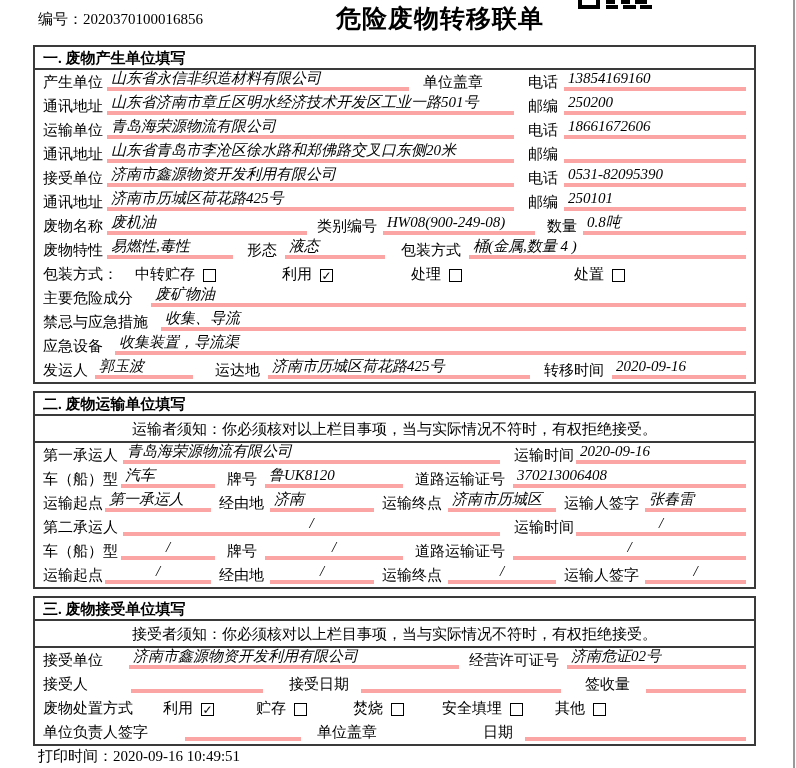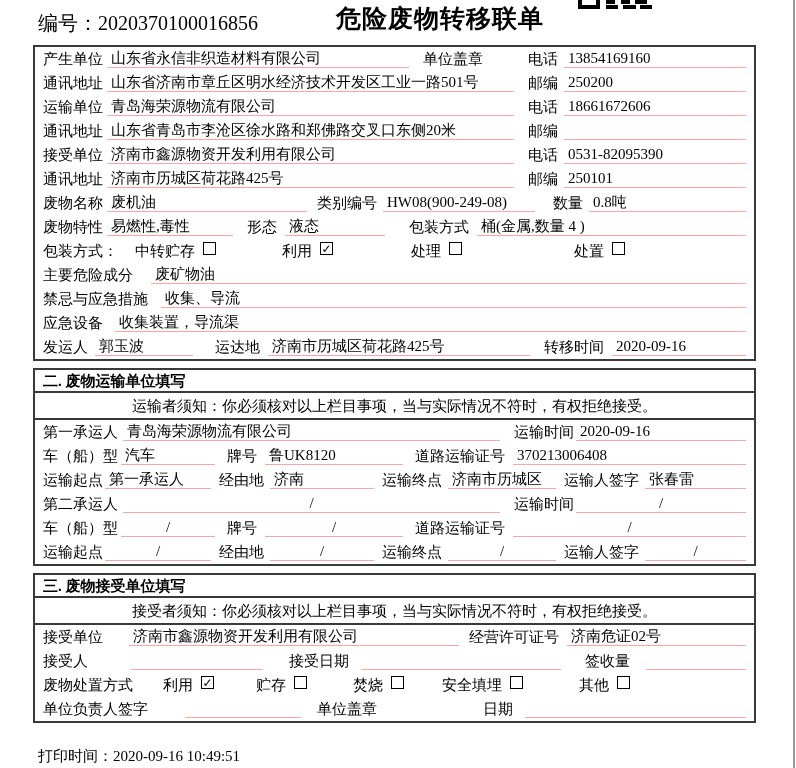--- a/index.html
+++ b/index.html
@@ -7,21 +7,21 @@
   body {
     width:796px; height:768px; overflow:hidden; position:relative;
     font-family:"Liberation Serif","DejaVu Serif",serif;
     color:#000; font-size:15px;
   }
   .page { position:relative; width:796px; height:768px; }
   .page-right-edge {
     position:absolute; right:1px; top:0; width:2px; height:768px; background:#9a9a9a;
   }
   
-  .serial { position:absolute; left:38px; top:10px; font-size:20px; white-space:nowrap; }
+  .serial { position:absolute; left:38px; top:10px; font-size:15px; white-space:nowrap; }
   .doc-title {
     position:absolute; left:0; top:2px; width:796px; text-align:center;
     transform:translateX(42px);
     font-size:25px; font-weight:bold; letter-spacing:1px;
   }
   
   .qr { position:absolute; left:578px; top:0; width:74px; height:9px; }
   .qr .b { position:absolute; background:#000; }
   
   .content { position:absolute; left:33px; top:45px; width:723px; }
@@ -33,30 +33,30 @@
   .note-row {
     padding:4px 8px 5px 8px; border-bottom:2px solid #3a3a3a; height:27px;
     line-height:18px; white-space:nowrap;text-align:center;
   }
   .row {
     display:flex; align-items:flex-end; height:24px; padding:0 8px 3px 8px;
     white-space:nowrap;
   }
   .lbl { flex:none; line-height:17px; }
   .val {
-    border-bottom:1px solid #fca5a5; line-height:17px; padding:0 4px;
-    overflow:hidden; min-width:20px;
+    border-bottom:4px solid #fca5a5; line-height:17px; padding:0 4px;
+    overflow:hidden; min-width:20px;font-style:italic;
   }
   .val.f { flex:1 1 auto; }
   .val.c { text-align:center; }
   .rgroup { flex:none; width:218px; display:flex; margin-left:auto; align-items:flex-end; }
   .rgroup .lbl { width:36px;margin-top:17px; }
   .rgroup .val { flex:1 1 auto; }
   
-  .opt { display:flex; align-items:flex-start; flex:none; }
+  .opt { display:flex; align-items:flex-end; flex:none; }
   .cb {
     display:inline-flex; align-items:center; justify-content:center;
     width:13px; height:13px; border:1px solid #000; margin-left:8px;
     font-size:12px; line-height:12px; position:relative; top:-1px;
   }
   .footer-line { position:absolute; left:38px; top:747px; font-size:15px; white-space:nowrap; }
 </style>
 </head>
 <body>
 
@@ -75,20 +75,21 @@
   </div>
 
   <div class="serial">
     <span>编号：</span><span>2020370100016856</span>
   </div>
   <div class="doc-title">危险废物转移联单</div>
 
   <div class="content">
 
     <div class="section">
+      <div class="section-header">一. 废物产生单位填写</div>
 
       <div class="row">
         <span class="lbl" style="width:64px">产生单位</span>
         <span class="val" style="width:302px">山东省永信非织造材料有限公司</span>
         <span class="lbl" style="margin-left:14px">单位盖章</span>
         <span class="rgroup">
           <span class="lbl">电话</span>
           <span class="val">13854169160</span>
         </span>
       </div>
@@ -136,30 +137,30 @@
           <span class="lbl">邮编</span>
           <span class="val">250101</span>
         </span>
       </div>
 
       <div class="row">
         <span class="lbl" style="width:64px">废物名称</span>
         <span class="val" style="width:200px">废机油</span>
         <span class="lbl" style="margin-left:10px">类别编号</span>
         <span class="val" style="width:152px;margin-left:6px">HW08(900-249-08)</span>
-        <span class="lbl" style="margin-left:18px">数量</span>
+        <span class="lbl" style="margin-left:12px">数量</span>
         <span class="val f" style="margin-left:6px">0.8吨</span>
       </div>
 
       <div class="row">
         <span class="lbl" style="width:64px">废物特性</span>
         <span class="val" style="width:126px">易燃性,毒性</span>
         <span class="lbl" style="margin-left:14px">形态</span>
         <span class="val" style="width:100px;margin-left:8px">液态</span>
-        <span class="lbl" style="margin-left:24px">包装方式</span>
+        <span class="lbl" style="margin-left:16px">包装方式</span>
         <span class="val f" style="margin-left:8px">桶(金属,数量 4 )</span>
       </div>
 
       <div class="row">
         <span class="lbl" style="width:92px">包装方式：</span>
         <span class="opt">
           <span class="lbl">中转贮存</span>
           <span class="cb"></span>
         </span>
         <span class="opt" style="margin-left:66px">
@@ -295,21 +296,21 @@
           <span class="cb"></span>
         </span>
         <span class="opt" style="margin-left:46px">
           <span class="lbl">焚烧</span>
           <span class="cb"></span>
         </span>
         <span class="opt" style="margin-left:38px">
           <span class="lbl">安全填埋</span>
           <span class="cb"></span>
         </span>
-        <span class="opt" style="margin-left:56px">
+        <span class="opt" style="margin-left:32px">
           <span class="lbl">其他</span>
           <span class="cb"></span>
         </span>
       </div>
 
       <div class="row">
         <span class="lbl" style="width:106px">单位负责人签字</span>
         <span class="val" style="width:116px;margin-left:36px"></span>
         <span class="lbl" style="margin-left:16px">单位盖章</span>
         <span class="lbl" style="margin-left:106px">日期</span>

